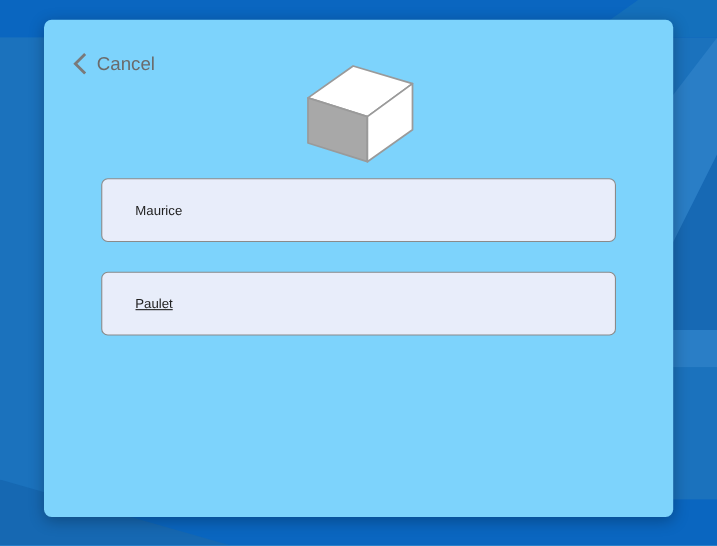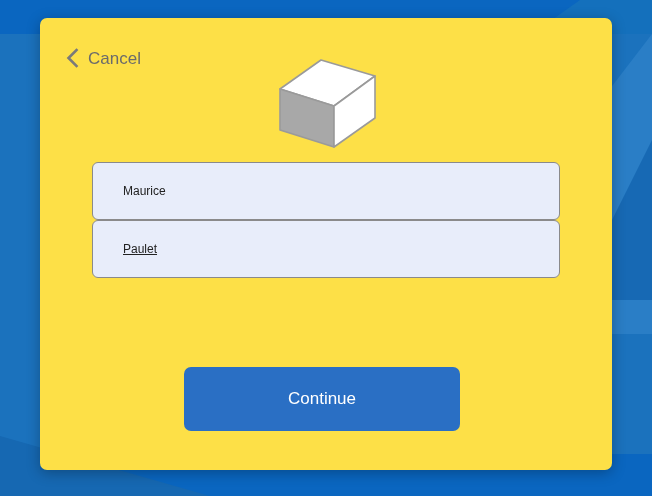--- a/index.html
+++ b/index.html
@@ -80,21 +80,21 @@
     clip-path: polygon(40% 0%, 100% 0%, 100% 100%, 0% 100%);
   }
 
   
   .card {
     position: absolute;
     left: 40px;
     top: 18px;
     width: 572px;
     height: 452px;
-    background: #fde047;
+    background: #7dd3fc;
     border-radius: 7px;
     box-shadow: 0 3px 14px rgba(0, 0, 0, 0.28);
     box-sizing: border-box;
   }
 
   
   .cancel-link {
     position: absolute;
     left: 26px;
     top: 30px;
@@ -141,20 +141,21 @@
     border: 1px solid #8a8a8a;
     border-radius: 6px;
     background: #e8edfa;
     color: #222222;
     font-family: "Liberation Sans", sans-serif;
     font-size: 12px;
     padding: 0 0 0 30px;
     outline: none;
   }
   .text-field + .text-field {
+    margin-top: 27px;
     text-decoration: underline;
   }
 
   
   .continue-button {
     position: absolute;
     left: 144px;
     top: 349px;
     width: 276px;
     height: 64px;
@@ -196,16 +197,15 @@
       <polygon points="6,31 60,48 60,89 6,72" fill="#a8a8a8" stroke="#9a9a9a" stroke-width="1.6" stroke-linejoin="round"></polygon>
 
       <polygon points="60,48 101,18 101,60 60,89" fill="#ffffff" stroke="#9a9a9a" stroke-width="1.6" stroke-linejoin="round"></polygon>
     </svg>
 
     <div class="fields">
       <input class="text-field" type="text" value="Maurice" placeholder="First name" style="">
       <input class="text-field" type="text" value="Paulet" placeholder="Last name" style="">
     </div>
 
-    <button class="continue-button">Continue</button>
 
   </div>
 </div>
 
 </body></html>

